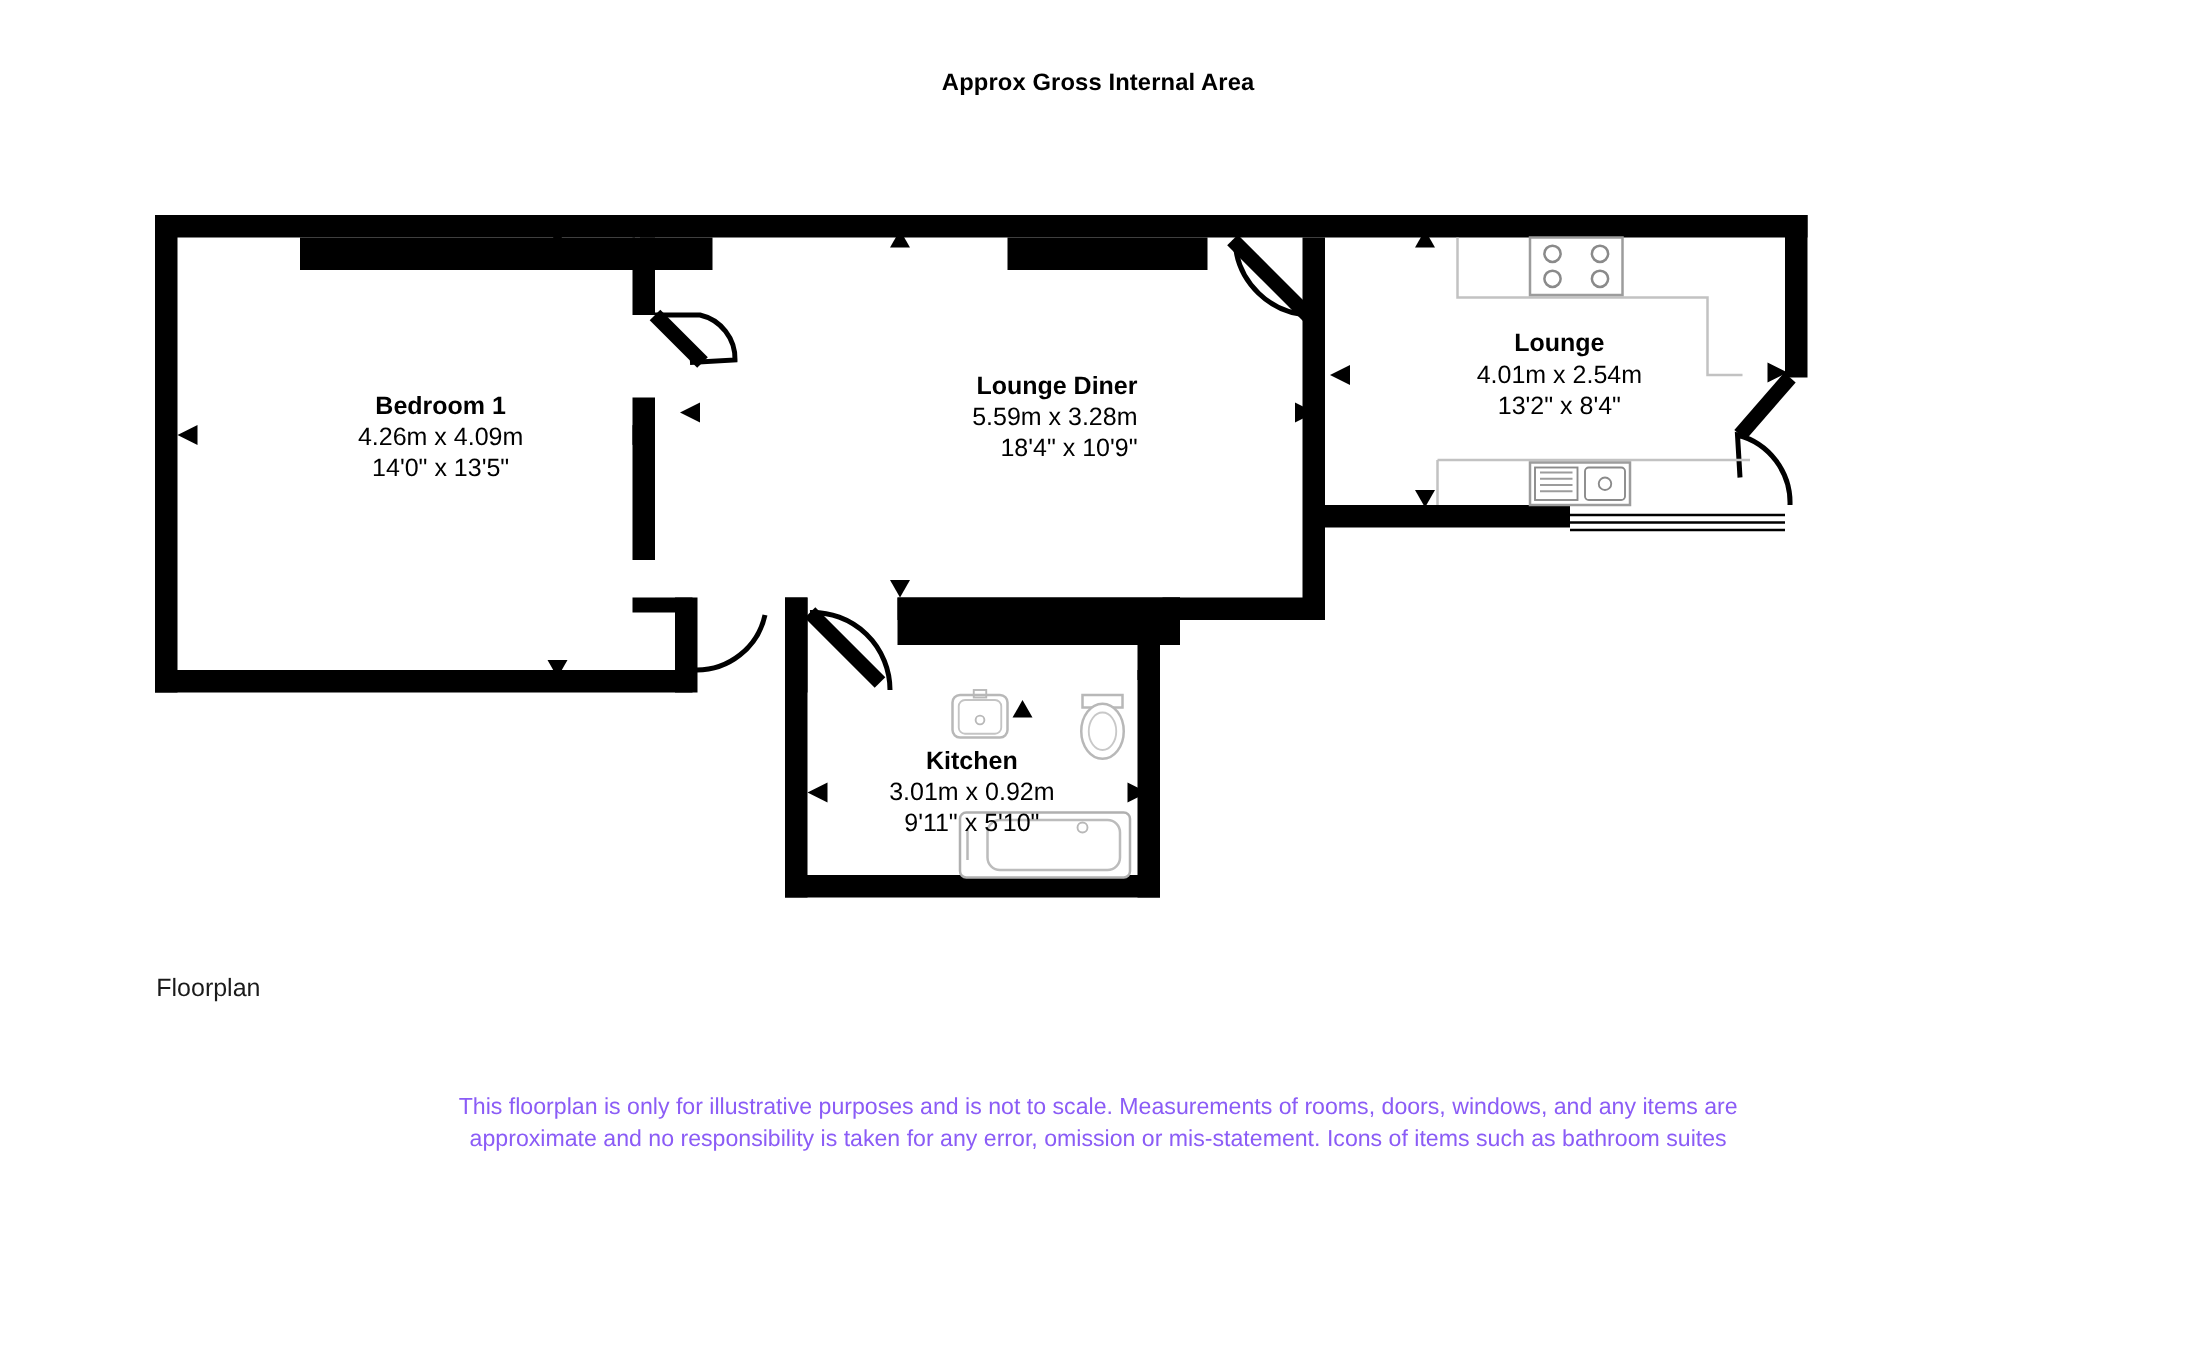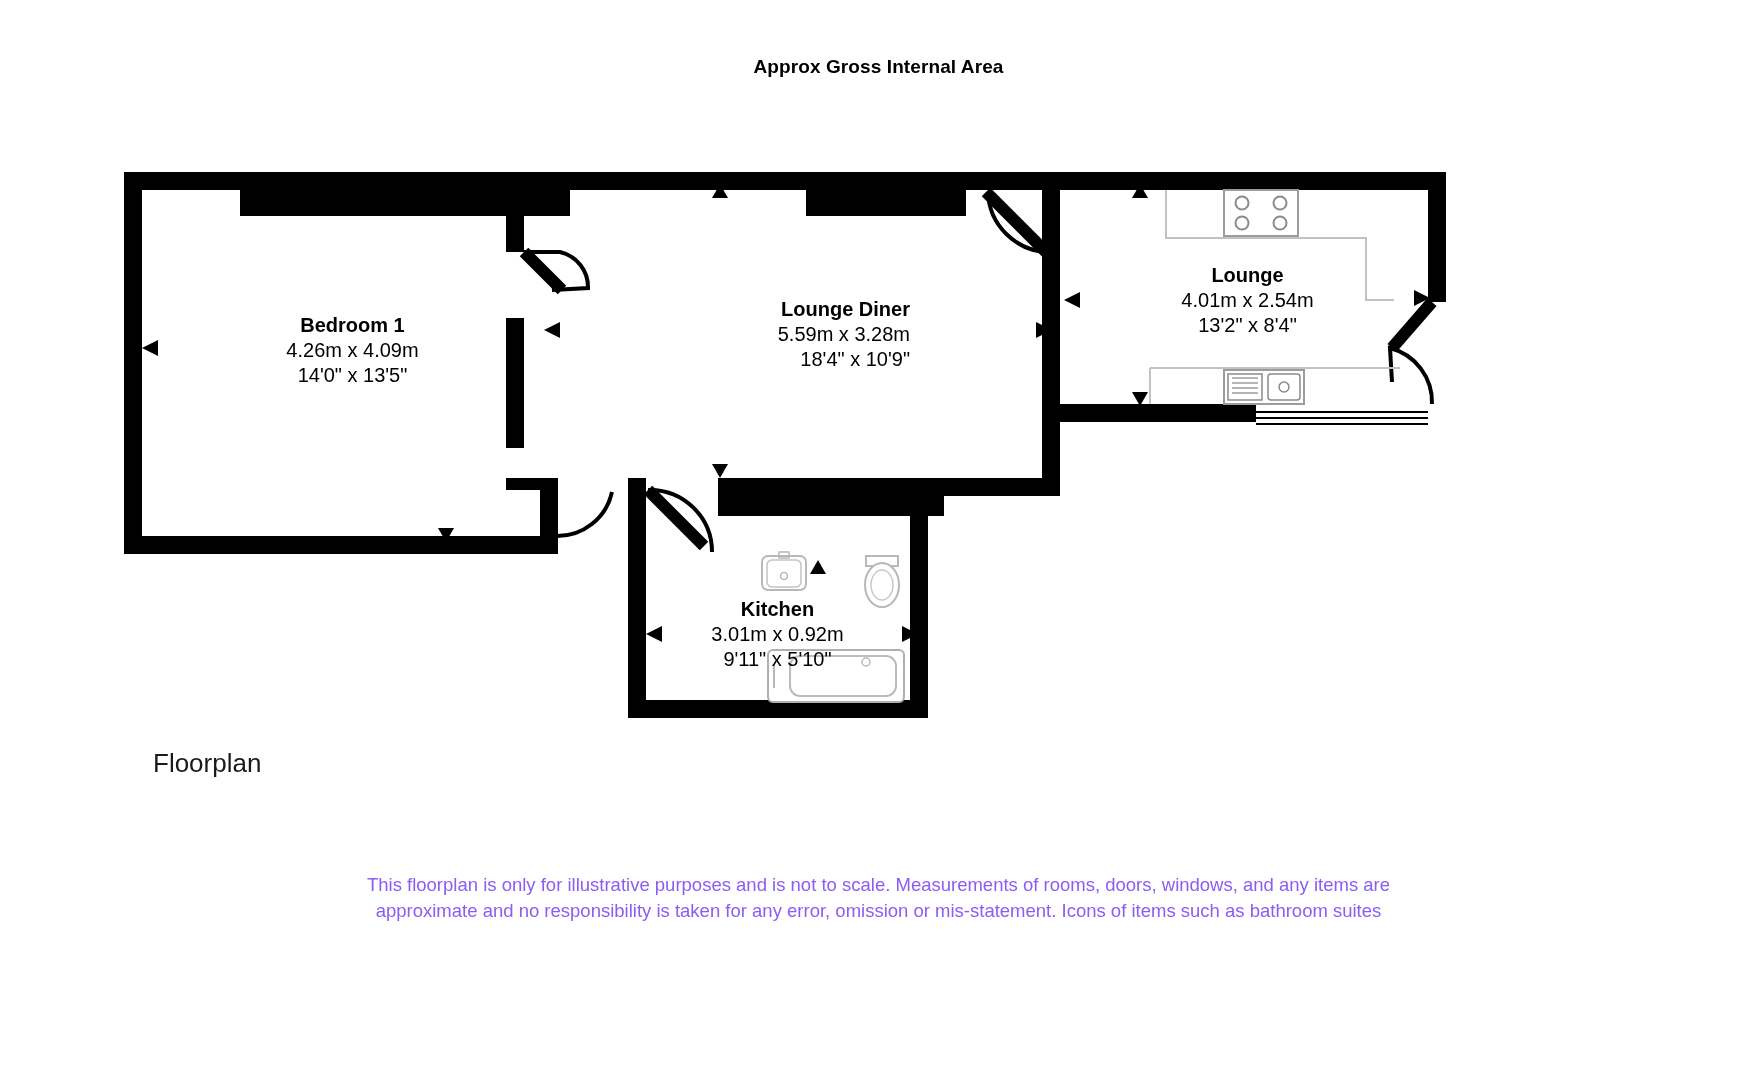--- a/index.html
+++ b/index.html
@@ -63,26 +63,25 @@
 
   #label-bedroom1 { left: 235px; top: 312px; width: 235px; }
   #label-lounge   { left: 675px; top: 296px; width: 235px; text-align: right; }
   #label-kitchen  { left: 1130px; top: 262px; width: 235px; }
   #label-bathroom { left: 660px; top: 596px; width: 235px; }
 
   
   .caption {
     position: absolute;
     left: 125px;
-    top: 744px;
-    font-size: 26px;
+    top: 772px;
+    font-size: 20px;
     font-weight: normal;
     color: #1a1a1a;
     line-height: 38px;
-    margin-left: 28px;
   }
 
   
   .disclaimer {
     position: absolute;
     left: 0;
     top: 872px;
     width: 1757px;
     text-align: center;
     color: #8b5cf6;

